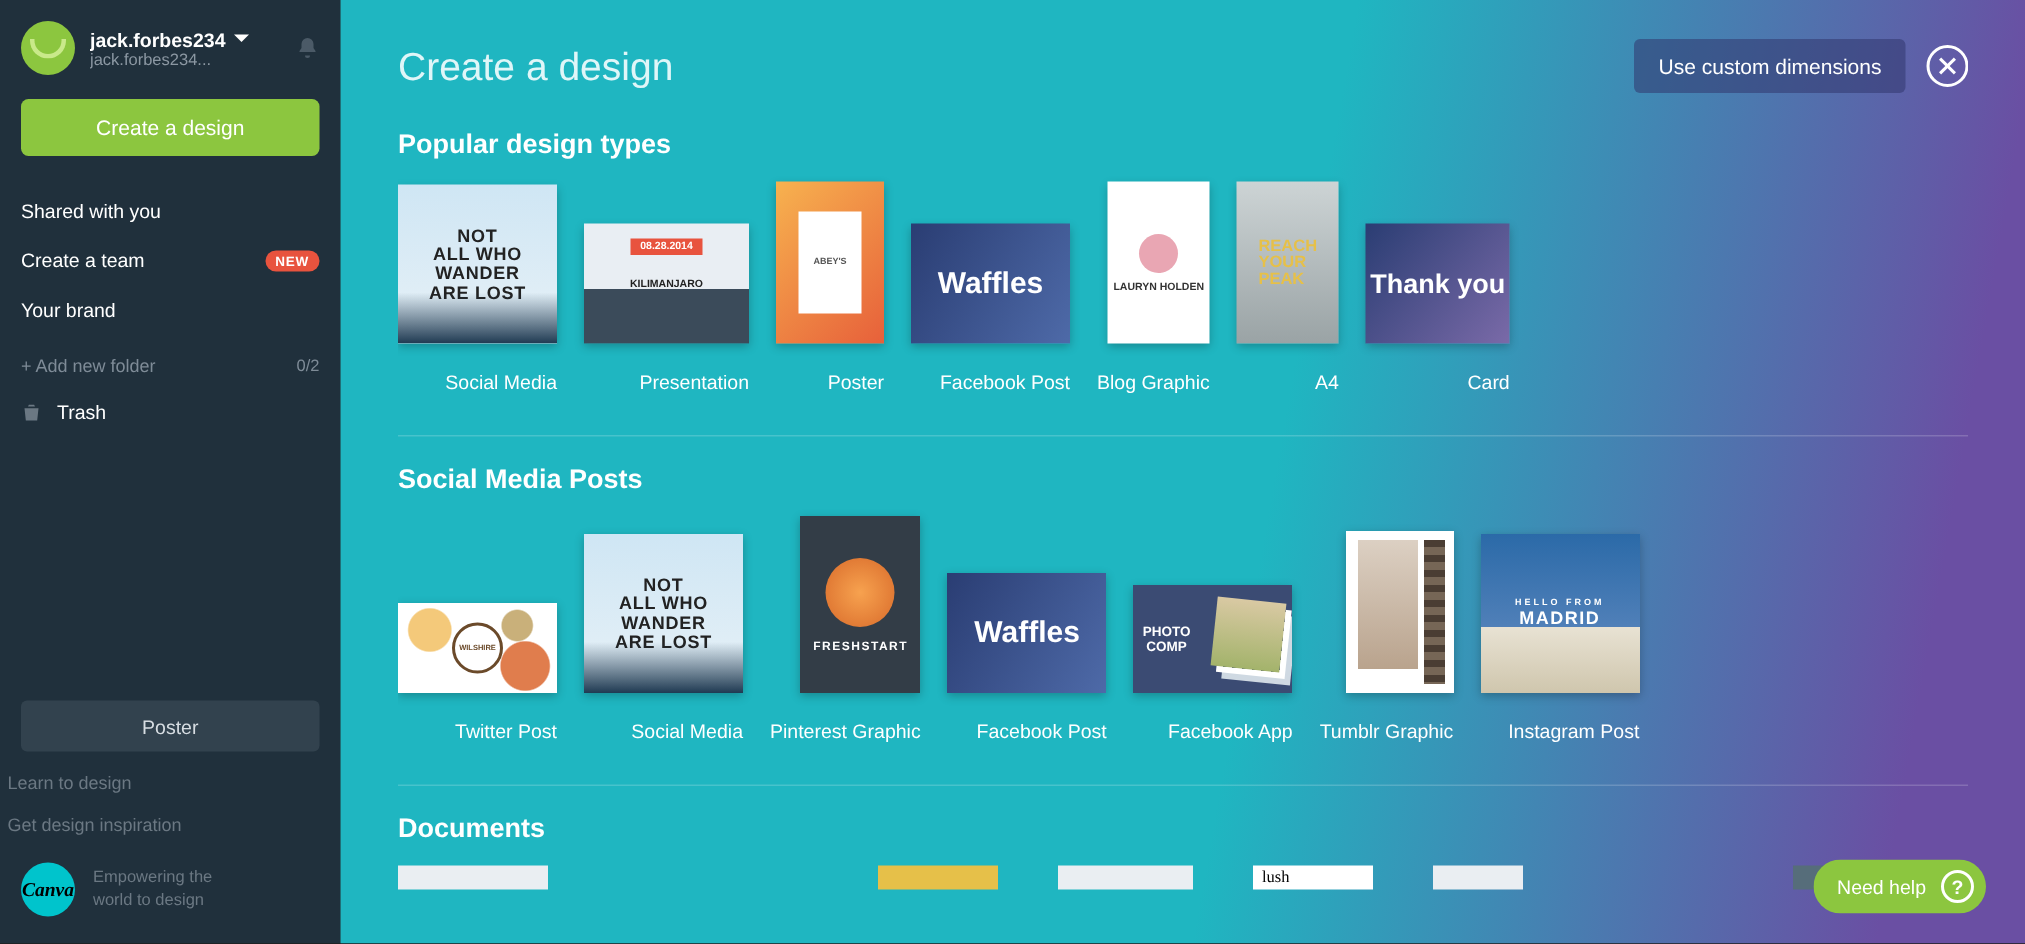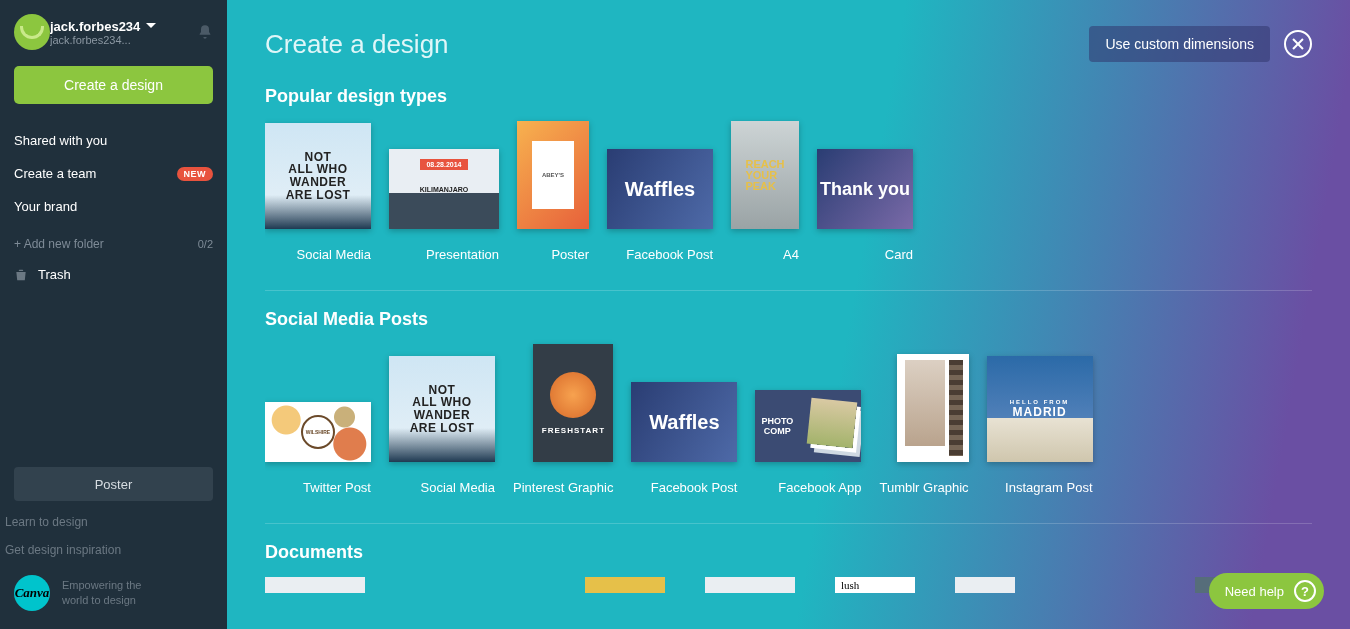--- a/index.html
+++ b/index.html
@@ -1,20 +1,20 @@
 <!DOCTYPE html>
 <html><head>
 <meta charset="utf-8">
 <style>
   *{box-sizing:border-box;margin:0;padding:0;font-family:"Helvetica Neue",Arial,sans-serif}
   html,body{width:1350px;height:629px;overflow:hidden;background:#1e1e1e}
   .app{display:flex;width:100%;height:100%}
   
   .sidebar{width:227px;height:100%;background:#20303c;color:#d7dde2;display:flex;flex-direction:column;padding:10px 0 0 0;position:relative}
-  .user-row{display:flex;align-items:center;padding:4px 14px 16px 14px;}
+  .user-row{display:flex;align-items:center;padding:4px 14px 16px 14px;gap:10px}
   .avatar{width:36px;height:36px;border-radius:50%;background:#8cc63f;display:flex;align-items:center;justify-content:center}
   .avatar::before{content:"";width:18px;height:10px;border-bottom:3px solid #c9e98a;border-left:3px solid #c9e98a;border-right:3px solid #c9e98a;border-radius:0 0 12px 12px}
   .user-text{flex:1;min-width:0}
   .user-name{color:#fff;font-size:13px;font-weight:600;white-space:nowrap;overflow:hidden;text-overflow:ellipsis;display:flex;align-items:center;gap:6px}
   .user-sub{color:#8b97a2;font-size:11px;white-space:nowrap;overflow:hidden;text-overflow:ellipsis}
   .bell{width:16px;height:16px;color:#4b5a67}
   .bell svg{width:16px;height:16px;fill:#4b5a67}
   .chev-down{border:5px solid transparent;border-top-color:#fff;width:0;height:0;display:inline-block;transform:translateY(2px)}
   .create-btn{margin:0 14px 20px 14px;background:#8cc63f;color:#fff;border:none;border-radius:5px;height:38px;font-size:14px;font-weight:500;cursor:pointer}
   .nav{list-style:none;padding:0 14px}
@@ -188,20 +188,27 @@
             </div>
         <span class="cap">Poster</span>
       </div>
       <div class="tile">
         <div class="thumb t-fb">
               <span>Waffles</span>
             </div>
         <span class="cap">Facebook Post</span>
       </div>
       <div class="tile">
+        <div class="thumb t-blog">
+              <div class="circ"></div>
+              <span>LAURYN HOLDEN</span>
+            </div>
+        <span class="cap">Blog Graphic</span>
+      </div>
+      <div class="tile">
         <div class="thumb t-a4">
               <span style="white-space:pre-line">REACH
 YOUR
 PEAK</span>
             </div>
         <span class="cap">A4</span>
       </div>
       <div class="tile">
         <div class="thumb t-card">
               <span>Thank you</span>

